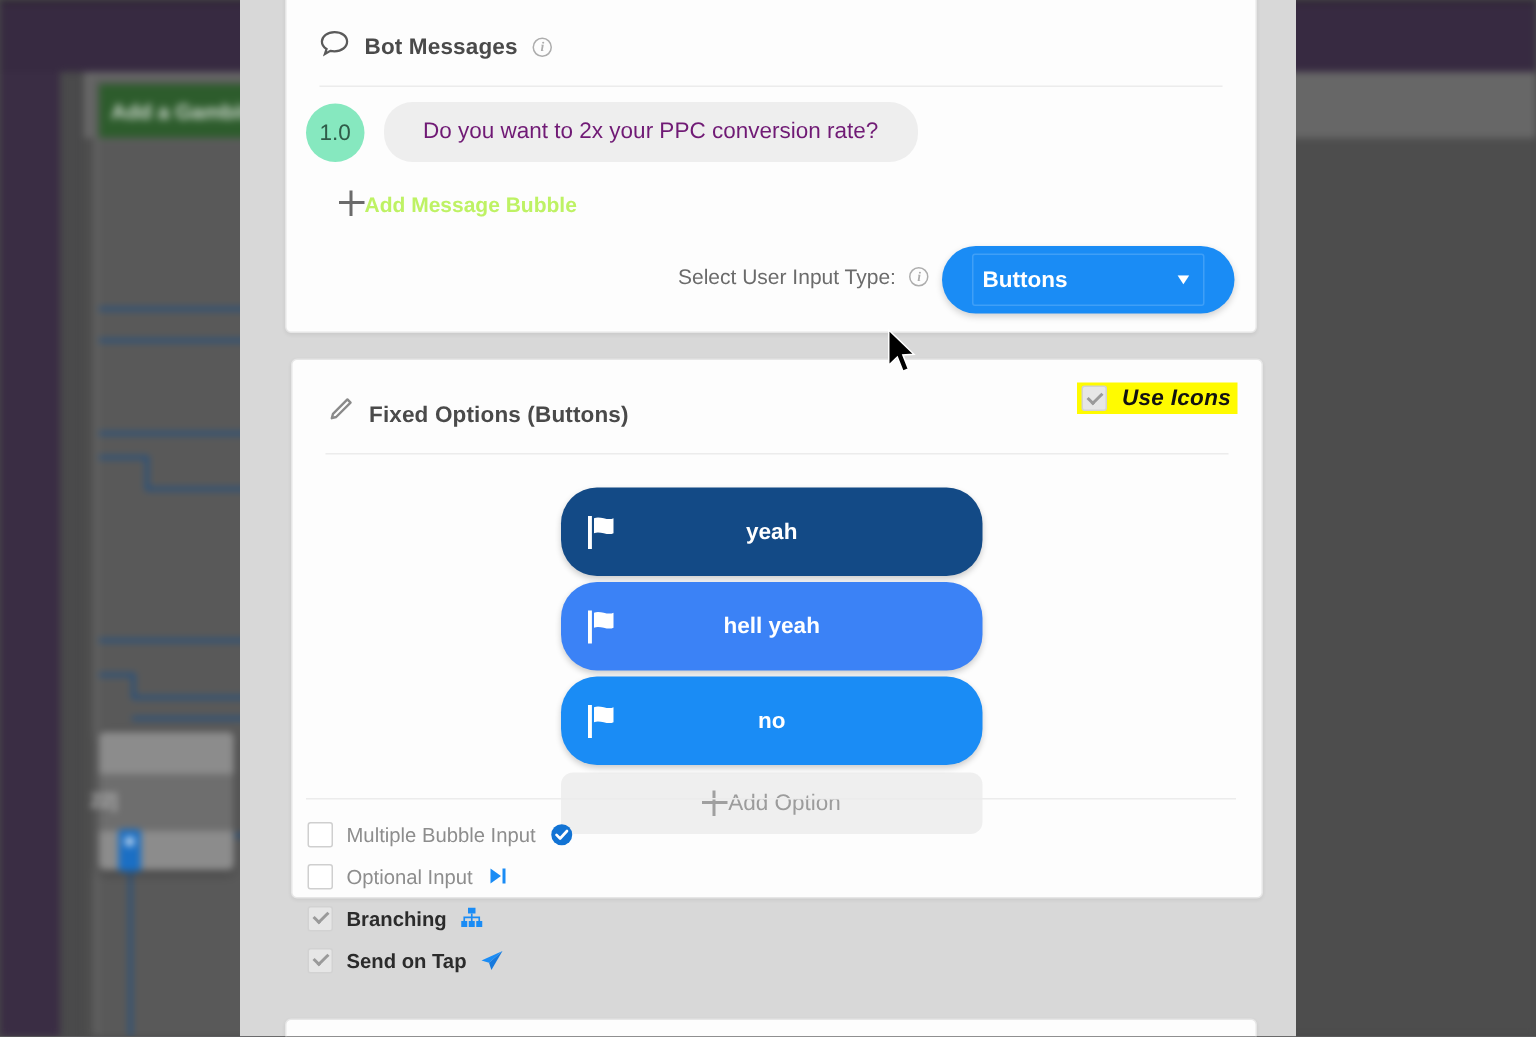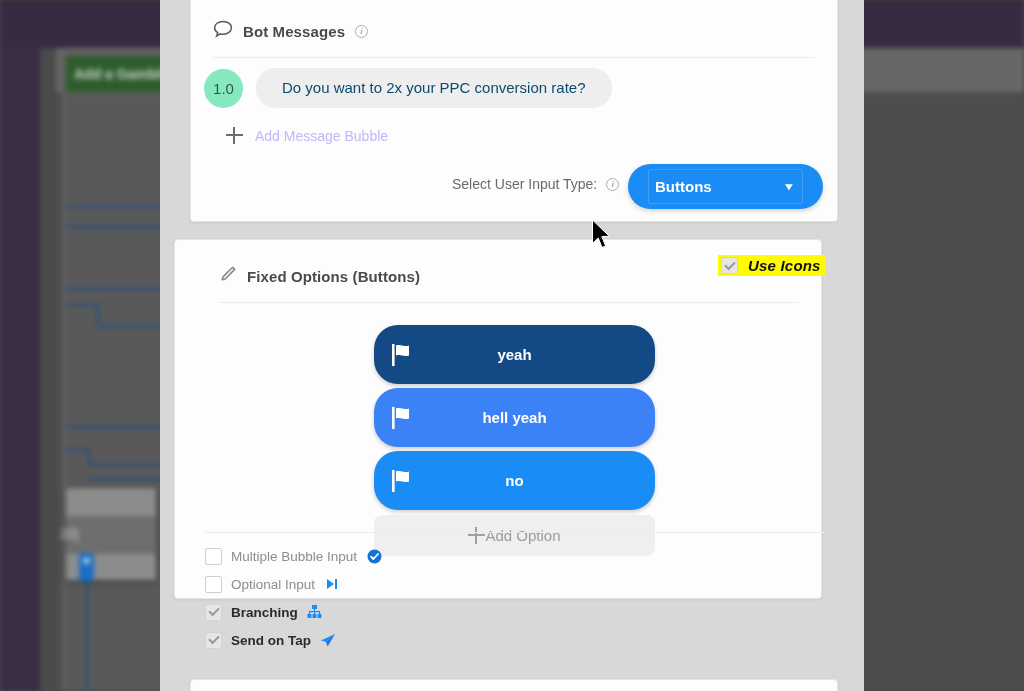--- a/index.html
+++ b/index.html
@@ -102,21 +102,21 @@
 
   
   .card {
     position: absolute;
     background: #fdfdfd;
     border: 1px solid #e6e6e6;
     border-radius: 4px;
     box-shadow: 0 1px 3px rgba(0,0,0,.07);
   }
   #card-bot      { left: 190px; top: -6px;  width: 648px; height: 228px; }
-  #card-options  { left: 174px; top: 239px; width: 648px; height: 360px; padding-left: 21px; }
+  #card-options  { left: 194px; top: 239px; width: 648px; height: 360px; }
   #card-next     { left: 190px; top: 679px; width: 648px; height: 60px; }
 
   .card-head {
     display: flex; align-items: center; gap: 10px;
     padding: 18px 22px 0 22px;
     height: 54px;
   }
   .card-title {
     font-size: 15px; font-weight: 700; color: #4a4a4a; letter-spacing: .1px;
   }
@@ -140,27 +140,27 @@
   }
   .msg-badge {
     width: 39px; height: 39px; border-radius: 50%;
     background: #86e8bf; color: #2f5c49;
     display: flex; align-items: center; justify-content: center;
     font-size: 15px;
   }
   .msg-bubble {
     background: #eeeeee; border-radius: 19px;
     padding: 11px 26px 12px 26px;
-    color: #0c4a6e; font-size: 15px;
+    color: #701a75; font-size: 15px;
     min-width: 338px;
   }
   .add-bubble {
     position: absolute; left: 226px; top: 127px;
-    display: flex; align-items: center; gap: 12px;
-    color: #c4b5fd; font-size: 14px;
+    display: flex; align-items: center; gap: 0;
+    color: #bef264; font-size: 14px; font-weight: bold;
   }
   .plus-lg {
     position: relative; width: 17px; height: 17px; display:inline-block;
   }
   .plus-lg::before, .plus-lg::after {
     content:''; position:absolute; background:#6b6b6b;
   }
   .plus-lg::before { left:0; top:7px; width:17px; height:2px; }
   .plus-lg::after  { left:7px; top:0; width:2px; height:17px; }
 

